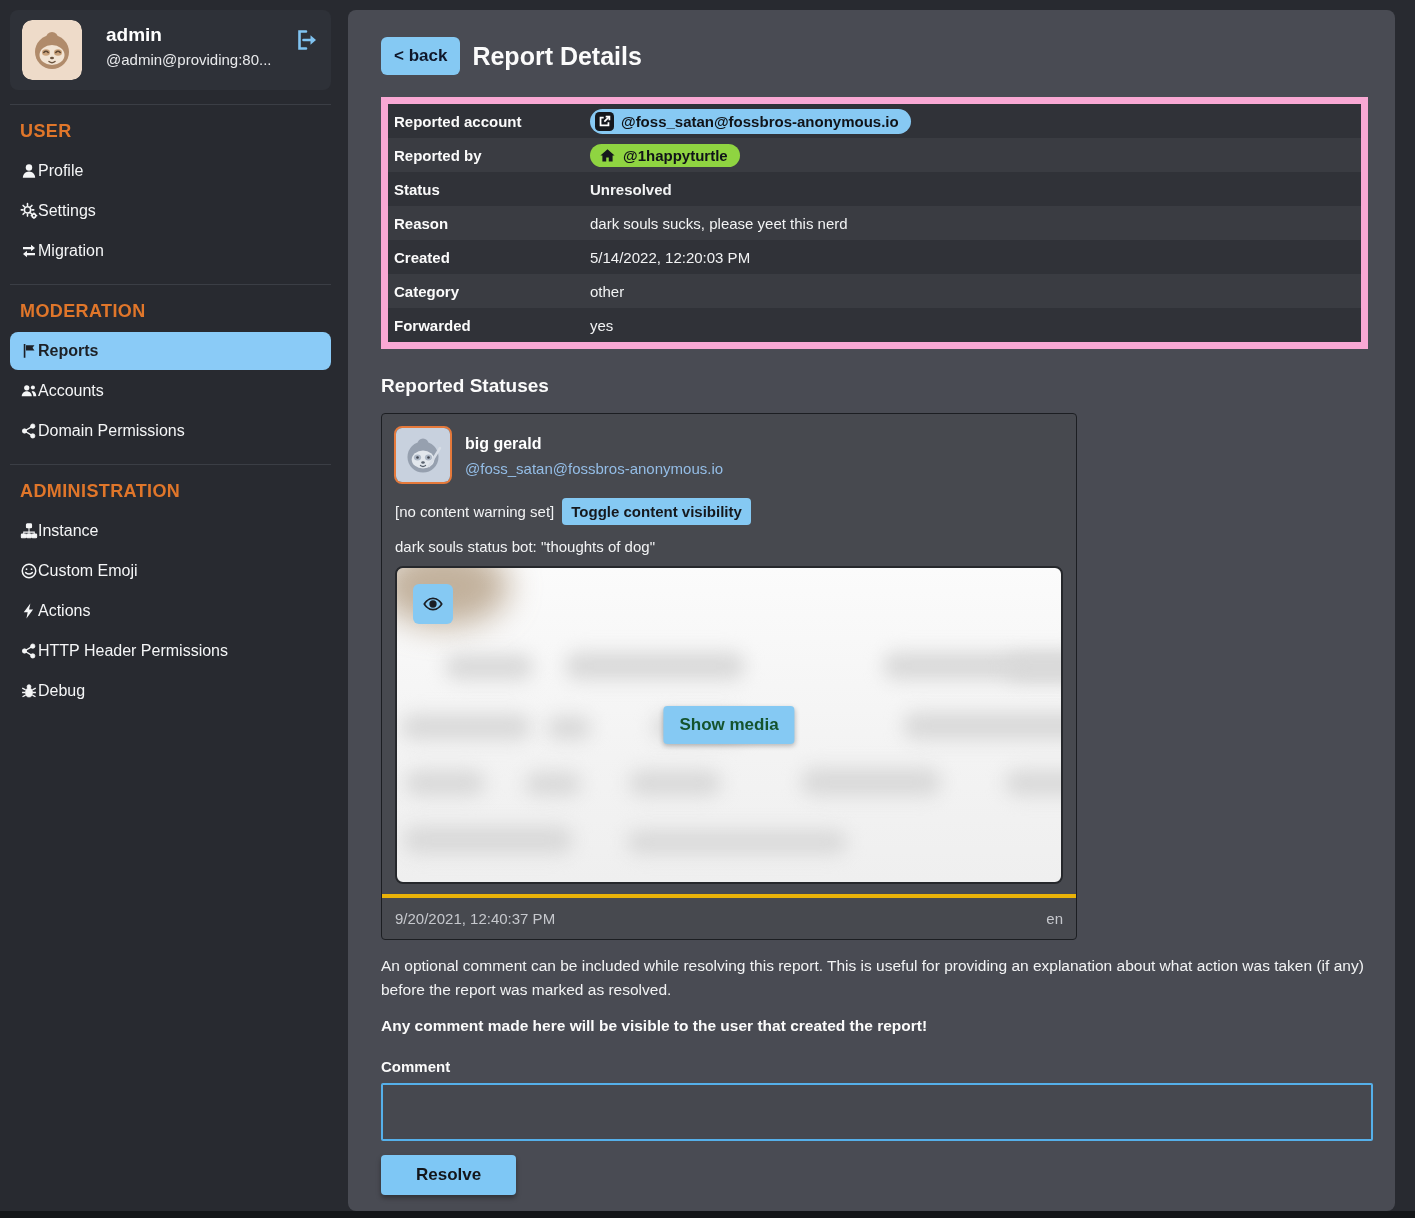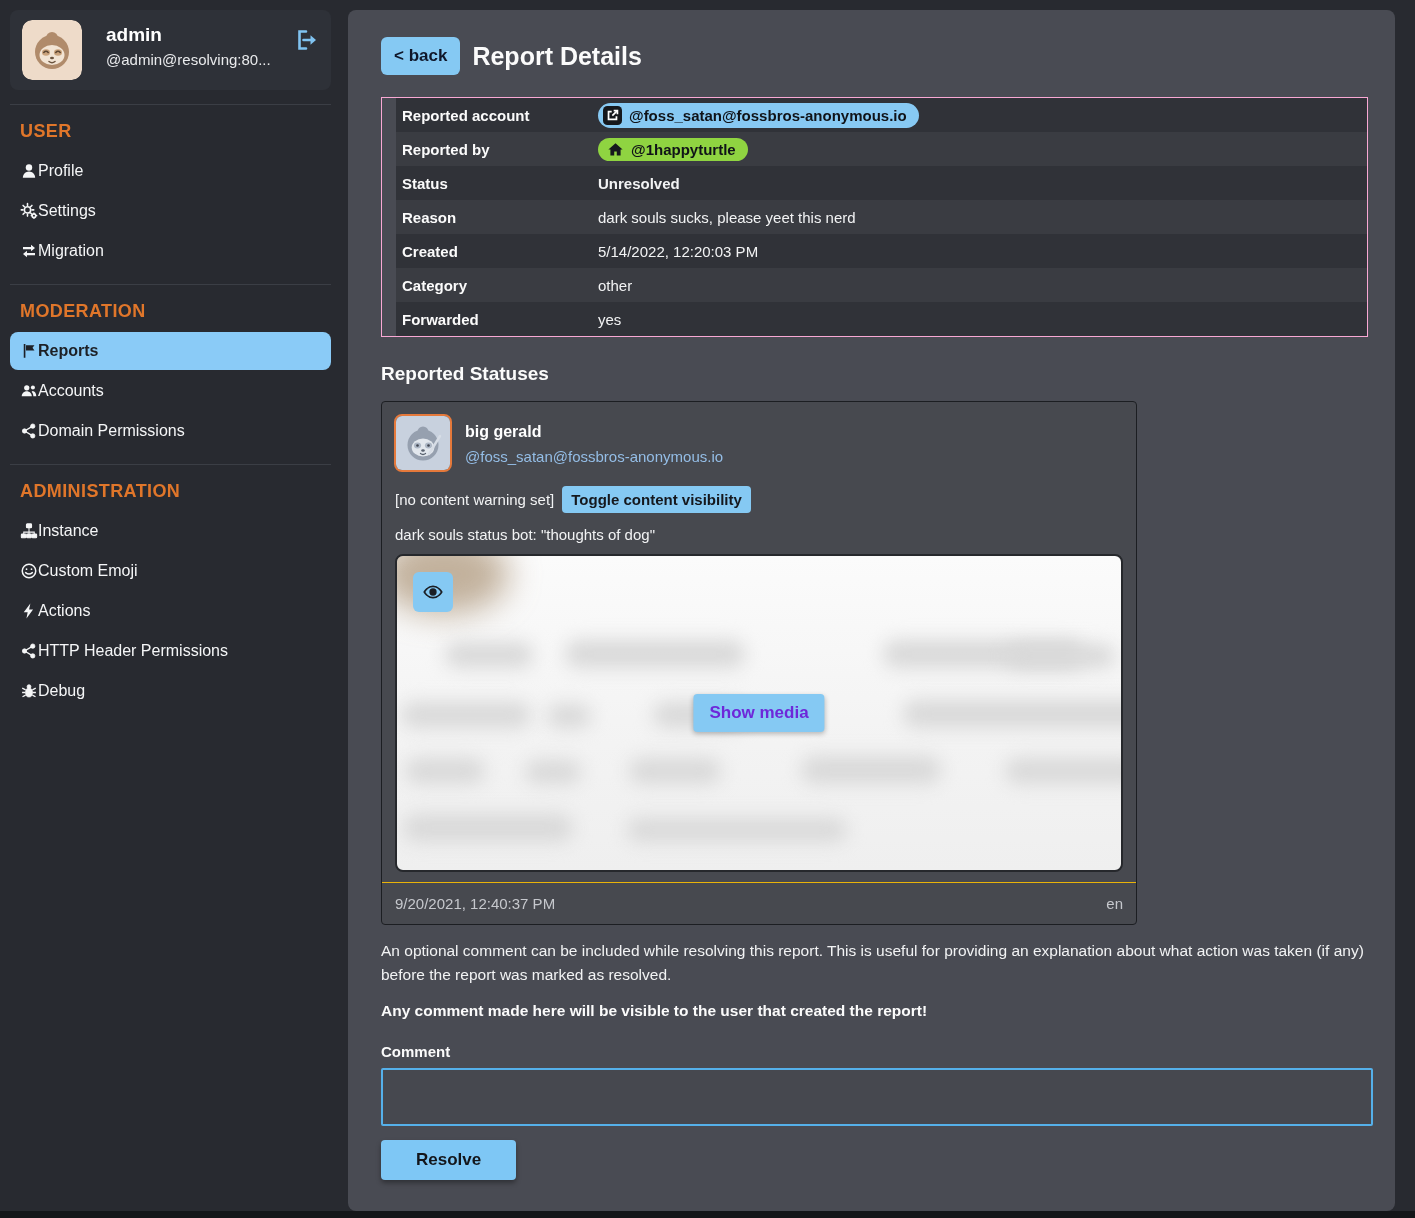--- a/index.html
+++ b/index.html
@@ -47,42 +47,42 @@
   .title-row { display:flex; align-items:center; gap:12px; }
   .back-btn {
     background:#85c9f3; color:#0f172a; font-weight:bold; font-size:17px;
     padding:9px 13px; border-radius:6px; border:none; cursor:pointer;
     font-family:inherit;
   }
   .page-title { font-size:25px; font-weight:bold; color:#fbfbfb; }
 
   
   .details-table {
-    margin-top:22px; border:1px solid #f9a8d4; font-size:15px;padding-left:14px;
+    margin-top:22px; border:7px solid #f9a8d4; font-size:15px;
   }
   .d-row { display:flex; align-items:center; min-height:34px; padding:0 6px; }
   .d-row:nth-child(odd)  { background:#303238; }
   .d-row:nth-child(even) { background:#3a3c42; }
   .d-label { width:196px; font-weight:bold; color:#fbfbfb; flex:0 0 auto; }
   .d-value { color:#f2f3f4; }
   .d-value.bold { font-weight:bold; }
 
   .badge {
     display:inline-flex; align-items:center; gap:7px;
     border-radius:13px; padding:3px 12px 3px 5px;
     font-weight:bold; font-size:15px; color:#101318; cursor:pointer;
   }
   .badge.blue  { background:#87c9f3; }
   .badge.green { background:#8fd441; padding-left:9px; }
   .badge svg { display:block; }
 
   
   .sub-heading { font-size:19px; font-weight:bold; color:#fbfbfb; margin-top:26px; }
   .status-card {
-    width:756px; margin-top:16px; border:1px solid #1c1e22; border-radius:4px;
+    width:696px; margin-top:16px; border:1px solid #1c1e22; border-radius:4px;
     background:#47494f;
   }
   .status-header { display:flex; gap:13px; padding:12px; align-items:center; }
   .status-avatar {
     width:58px; height:58px; border-radius:8px; border:2px solid #e5793b; flex:0 0 auto;
   }
   .status-avatar svg { display:block; border-radius:6px; }
   .status-names { padding-top:2px; }
   .status-displayname { font-size:16px; font-weight:bold; color:#ffffff; margin-bottom:7px; }
   .status-handle { font-size:15px; color:#94bde6; cursor:pointer; }
@@ -101,27 +101,27 @@
   .blob { position:absolute; background:#d9d9d9; border-radius:14px; filter:blur(9px); }
   .blob.brown { background:rgba(148,117,78,.55); filter:blur(16px); border-radius:50%; }
   .eye-btn {
     position:absolute; left:16px; top:16px; width:40px; height:40px;
     background:#85c9f3; border:none; border-radius:6px; cursor:pointer;
     display:flex; align-items:center; justify-content:center;
   }
   .eye-btn svg { width:22px; height:22px; display:block; }
   .show-media-btn {
     position:absolute; left:50%; top:50%; transform:translate(-50%,-50%);
-    background:#85c9f3; color:#6d28d9; font-weight:bold; font-size:17px;
+    background:#85c9f3; color:#14532d; font-weight:bold; font-size:17px;
     border:none; border-radius:4px; padding:9px 16px; cursor:pointer;
     box-shadow:0 2px 5px rgba(0,0,0,.25); font-family:inherit;
   }
   .status-footer {
     display:flex; justify-content:space-between; align-items:center;
-    padding:12px 13px; margin-top:10px; border-top:1px solid #eab308;
+    padding:12px 13px; margin-top:10px; border-top:4px solid #eab308;
     font-size:15px; color:#c6c8cd;
   }
 
   
   .resolve-heading { font-size:17px; font-weight:bold; color:#fbfbfb; margin-top:26px; }
   .resolve-desc { font-size:15.5px; color:#f2f3f4; margin-top:14px; line-height:1.55; max-width:992px; }
   .resolve-warning { font-size:15.5px; font-weight:bold; color:#fbfbfb; margin-top:15px; }
   .comment-label { font-size:15px; font-weight:bold; color:#fbfbfb; margin-top:23px; margin-bottom:8px; }
   .comment-box {
     width:992px; height:58px; background:#46484f;
@@ -149,21 +149,21 @@
       <ellipse cx="30" cy="35" rx="12.5" ry="10" fill="#f2e4d4"></ellipse>
       <ellipse cx="24" cy="32.5" rx="4" ry="3.2" fill="#caa37c"></ellipse>
       <ellipse cx="36" cy="32.5" rx="4" ry="3.2" fill="#caa37c"></ellipse>
       <path d="M21.8 32.5q2.2-2.4 4.4 0" stroke="#5c4632" stroke-width="1.6" fill="none" stroke-linecap="round"></path>
       <path d="M33.8 32.5q2.2-2.4 4.4 0" stroke="#5c4632" stroke-width="1.6" fill="none" stroke-linecap="round"></path>
       <ellipse cx="30" cy="38" rx="2" ry="1.3" fill="#6b543f"></ellipse>
       <path d="M27 41.5q3 2.4 6 0" stroke="#6b543f" stroke-width="1.5" fill="none" stroke-linecap="round"></path>
     </svg>
     <div class="user-meta">
       <div class="user-name">admin</div>
-      <div class="user-handle">@admin@resolving:80...</div>
+      <div class="user-handle">@admin@providing:80...</div>
     </div>
     <div class="logout-btn">
       <svg viewBox="0 0 24 24" fill="none" stroke="currentColor" stroke-width="2.6" stroke-linecap="round">
         <path d="M11 3.5H4.5v17H11"></path>
         <path d="M8.5 12h10"></path>
         <path d="M15.5 7.2L21 12l-5.5 4.8z" fill="currentColor" stroke="none"></path>
       </svg>
     </div>
   </div>
 

